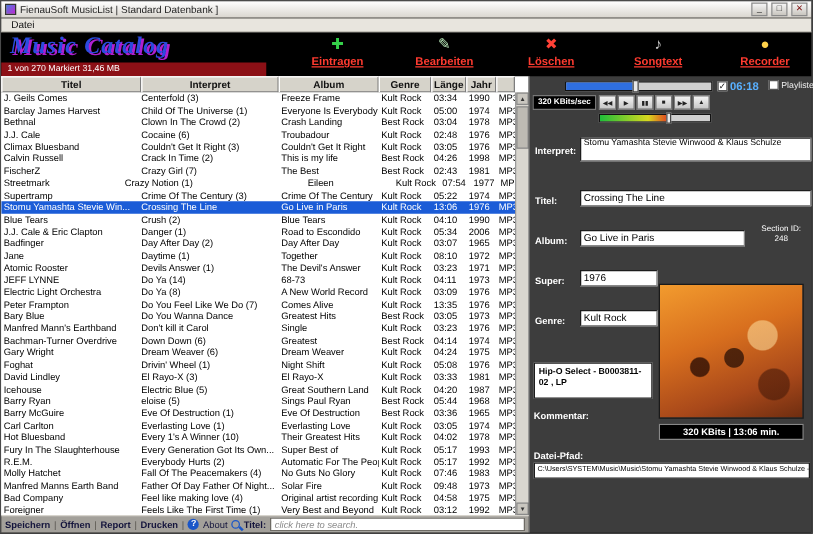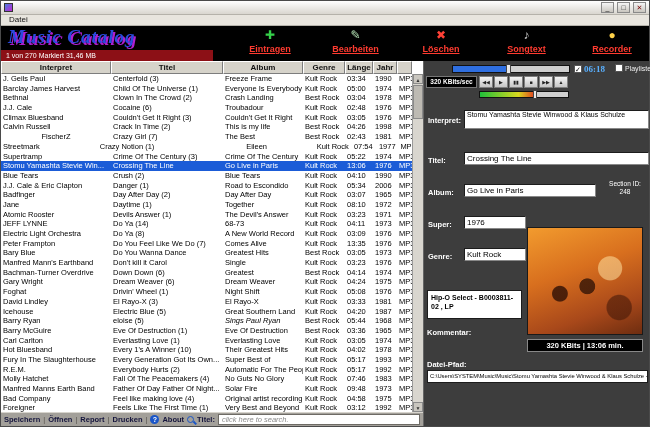--- a/index.html
+++ b/index.html
@@ -45,21 +45,21 @@
 
   
   .panel { position:absolute; top:60px; left:422px; right:0; bottom:0; background:#3d3d3d; border-left:1px solid #666; color:#fff; }
   .plabel { position:absolute; font-size:7.5px; font-weight:bold; color:#fff; white-space:nowrap; }
   .inp { position:absolute; background:#fff; color:#000; border:1px solid #1c1c1c; border-bottom-color:#888; border-right-color:#888; font-size:8px; line-height:11px; padding:0 2px; overflow:hidden; white-space:nowrap; cursor:text; }
   .seek { position:absolute; left:28px; top:4px; width:118px; height:8px; background:#cfcfcf; border:1px solid #111; }
   .seek-fill { position:absolute; left:0; top:0; bottom:0; width:48%; background:#2f6fe0; }
   .seek-thumb { position:absolute; left:46%; top:-2px; width:5px; height:10px; background:#e9e9e9; border:1px solid #444; }
   .timebox { position:absolute; left:150px; top:3px; display:flex; align-items:center; gap:2px; }
   .chk { width:8px; height:8px; background:#fff; border:1px solid #555; font-size:7px; line-height:8px; color:#111; text-align:center; cursor:pointer; }
-  .time { color:#59b0ff; font-size:9px; font-weight:bold;font-family:Liberation Serif, serif; }
+  .time { color:#59b0ff; font-size:9px; font-weight:bold; }
   .playliste { position:absolute; left:191px; top:3px; display:flex; align-items:center; gap:2px; font-size:7px; color:#eee; }
   .bitrate { position:absolute; left:2px; top:15px; width:51px; height:12px; background:#000; border:1px solid #777; color:#fff; font-size:6.5px; font-weight:bold; line-height:10px; text-align:center; }
   .pcontrols { position:absolute; left:55px; top:15px; display:flex; gap:1px; }
   .pbtn { width:14px; height:12px; font-size:5px; background:linear-gradient(#f4f4f4,#c6c6c6); border:1px solid #7e7e7e; color:#222; cursor:pointer; padding:0; }
   .volume { position:absolute; left:55px; top:30px; width:90px; height:7px; background:#cfcfcf; border:1px solid #111; }
   .vol-fill { position:absolute; left:0; top:0; bottom:0; width:62%; background:linear-gradient(90deg,#1fbf3a,#d8d81f 70%,#e03a1f); }
   .vol-thumb { position:absolute; left:60%; top:-2px; width:4px; height:9px; background:#e9e9e9; border:1px solid #444; }
   .section-id { position:absolute; left:178px; top:119px; width:46px; font-size:6.5px; color:#fff; text-align:center; line-height:8px; }
   .albumart { position:absolute; left:103px; top:166px; width:116px; height:108px; border:1px solid #1a1a1a;
      background:
@@ -70,33 +70,34 @@
        linear-gradient(160deg,#f29b2e 0%,#d86f1e 40%,#a8481a 75%,#6e2d10 100%); }
   .hipo { position:absolute; left:3px; top:229px; width:95px; height:29px; background:#fff; color:#000; border:1px solid #1c1c1c; font-size:7px; font-weight:bold; line-height:9px; padding:2px 3px; overflow:hidden; }
   .stats { position:absolute; left:103px; top:278px; width:116px; height:13px; background:#000; border:1px solid #888; color:#fff; font-size:7.5px; font-weight:bold; line-height:11px; text-align:center; }
   .pathbox { position:absolute; left:3px; top:309px; width:221px; height:13px; background:#fff; color:#000; border:1px solid #1c1c1c; font-size:5.8px; line-height:11px; padding:0 2px; overflow:hidden; white-space:nowrap; cursor:text; }
 
   
   .statusbar { position:absolute; left:0; bottom:0; width:422px; height:14px; background:#a3a09a; border-top:1px solid #d7d4cd; display:flex; align-items:center; padding:0 3px; gap:3px; font-size:7.5px; color:#14143c; }
   .sbtn { font-weight:bold; cursor:pointer; }
   .sep { color:#55524c; }
   .qicon { width:9px; height:9px; background:#1a56c8; color:#fff; border-radius:50%; font-size:7px; line-height:9px; text-align:center; font-weight:bold; cursor:pointer; }
-  .about { font-weight:bold; cursor:pointer; }
+  .about { font-weight:normal; cursor:pointer; }
   .mag { position:relative; width:7px; height:7px; border:1.5px solid #1a56c8; border-radius:50%; display:inline-block; }
   .mag::after { content:""; position:absolute; left:5px; top:5px; width:4px; height:1.5px; background:#1a56c8; transform:rotate(45deg); }
   .search { flex:1; height:11px; background:#fff; border:1px solid #6e6b65; font-size:7.5px; font-style:italic; color:#333; padding:0 3px; font-family:"Liberation Sans",sans-serif; }
   .search::placeholder { color:#8a8a8a; font-style:italic; }
 </style>
 </head>
 <body>
 
 <div class="window">
 
   <div class="titlebar">
     <span class="appicon"></span>
+    <span class="title">FienauSoft MusicList  | Standard Datenbank ]</span>
     <span class="spacer"></span>
     <button class="winbtn">_</button>
     <button class="winbtn">□</button>
     <button class="winbtn close">✕</button>
   </div>
 
   <div class="menubar">
     <span>Datei</span>
   </div>
 
@@ -122,31 +123,31 @@
         </div>
         <div class="tool">
           <span class="ticon glyph" style="color: rgb(255, 210, 74);">●</span>
           <span class="tlabel">Recorder</span>
         </div>
       </div>
   </div>
 
   <div class="table-wrap">
     <div class="thead">
+        <div class="th" style="width: 112px;">Titel</div>
         <div class="th" style="width: 110px;">Interpret</div>
-        <div class="th" style="width: 112px;">Titel</div>
         <div class="th" style="width: 80px;">Album</div>
         <div class="th" style="width: 42px;">Genre</div>
         <div class="th" style="width: 28px;">Länge</div>
         <div class="th" style="width: 24px;">Jahr</div>
         <div class="th" style="width: 15px;"></div>
       </div>
     <div class="tbody">
         <div class="row">
-          <div class="cell" style="width: 110px;">J. Geils Paul</div>
+          <div class="cell" style="width: 110px;">J. Geils Comes</div>
           <div class="cell" style="width: 112px;">Centerfold (3)</div>
           <div class="cell" style="width: 80px;">Freeze Frame</div>
           <div class="cell" style="width: 42px;">Kult Rock</div>
           <div class="cell" style="width: 28px;">03:34</div>
           <div class="cell" style="width: 24px;">1990</div>
           <div class="cell" style="width: 15px;">MP3</div>
         </div>
         <div class="row">
           <div class="cell" style="width: 110px;">Barclay James Harvest</div>
           <div class="cell" style="width: 112px;">Child Of The Universe (1)</div>
@@ -186,21 +187,21 @@
         <div class="row">
           <div class="cell" style="width: 110px;">Calvin Russell</div>
           <div class="cell" style="width: 112px;">Crack In Time (2)</div>
           <div class="cell" style="width: 80px;">This is my life</div>
           <div class="cell" style="width: 42px;">Best Rock</div>
           <div class="cell" style="width: 28px;">04:26</div>
           <div class="cell" style="width: 24px;">1998</div>
           <div class="cell" style="width: 15px;">MP3</div>
         </div>
         <div class="row">
-          <div class="cell" style="width: 110px; text-align: center;">FischerZ</div>
+          <div class="cell" style="width: 110px;">FischerZ</div>
           <div class="cell" style="width: 112px;">Crazy Girl (7)</div>
           <div class="cell" style="width: 80px;">The Best</div>
           <div class="cell" style="width: 42px;">Best Rock</div>
           <div class="cell" style="width: 28px;">02:43</div>
           <div class="cell" style="width: 24px;">1981</div>
           <div class="cell" style="width: 15px;">MP3</div>
         </div>
         <div class="row">
           <div class="cell" style="width: 110px;">Streetmark</div>
           <div class="cell" style="width: 112px;">Crazy Notion (1)</div>
@@ -359,21 +360,21 @@
           <div class="cell" style="width: 112px;">Electric Blue (5)</div>
           <div class="cell" style="width: 80px;">Great Southern Land</div>
           <div class="cell" style="width: 42px;">Kult Rock</div>
           <div class="cell" style="width: 28px;">04:20</div>
           <div class="cell" style="width: 24px;">1987</div>
           <div class="cell" style="width: 15px;">MP3</div>
         </div>
         <div class="row">
           <div class="cell" style="width: 110px;">Barry Ryan</div>
           <div class="cell" style="width: 112px;">eloise (5)</div>
-          <div class="cell" style="width: 80px; font-style: italic;">Sings Paul Ryan</div>
+          <div class="cell" style="width: 80px;">Sings Paul Ryan</div>
           <div class="cell" style="width: 42px;">Best Rock</div>
           <div class="cell" style="width: 28px;">05:44</div>
           <div class="cell" style="width: 24px;">1968</div>
           <div class="cell" style="width: 15px;">MP3</div>
         </div>
         <div class="row">
           <div class="cell" style="width: 110px;">Barry McGuire</div>
           <div class="cell" style="width: 112px;">Eve Of Destruction (1)</div>
           <div class="cell" style="width: 80px;">Eve Of Destruction</div>
           <div class="cell" style="width: 42px;">Best Rock</div>

